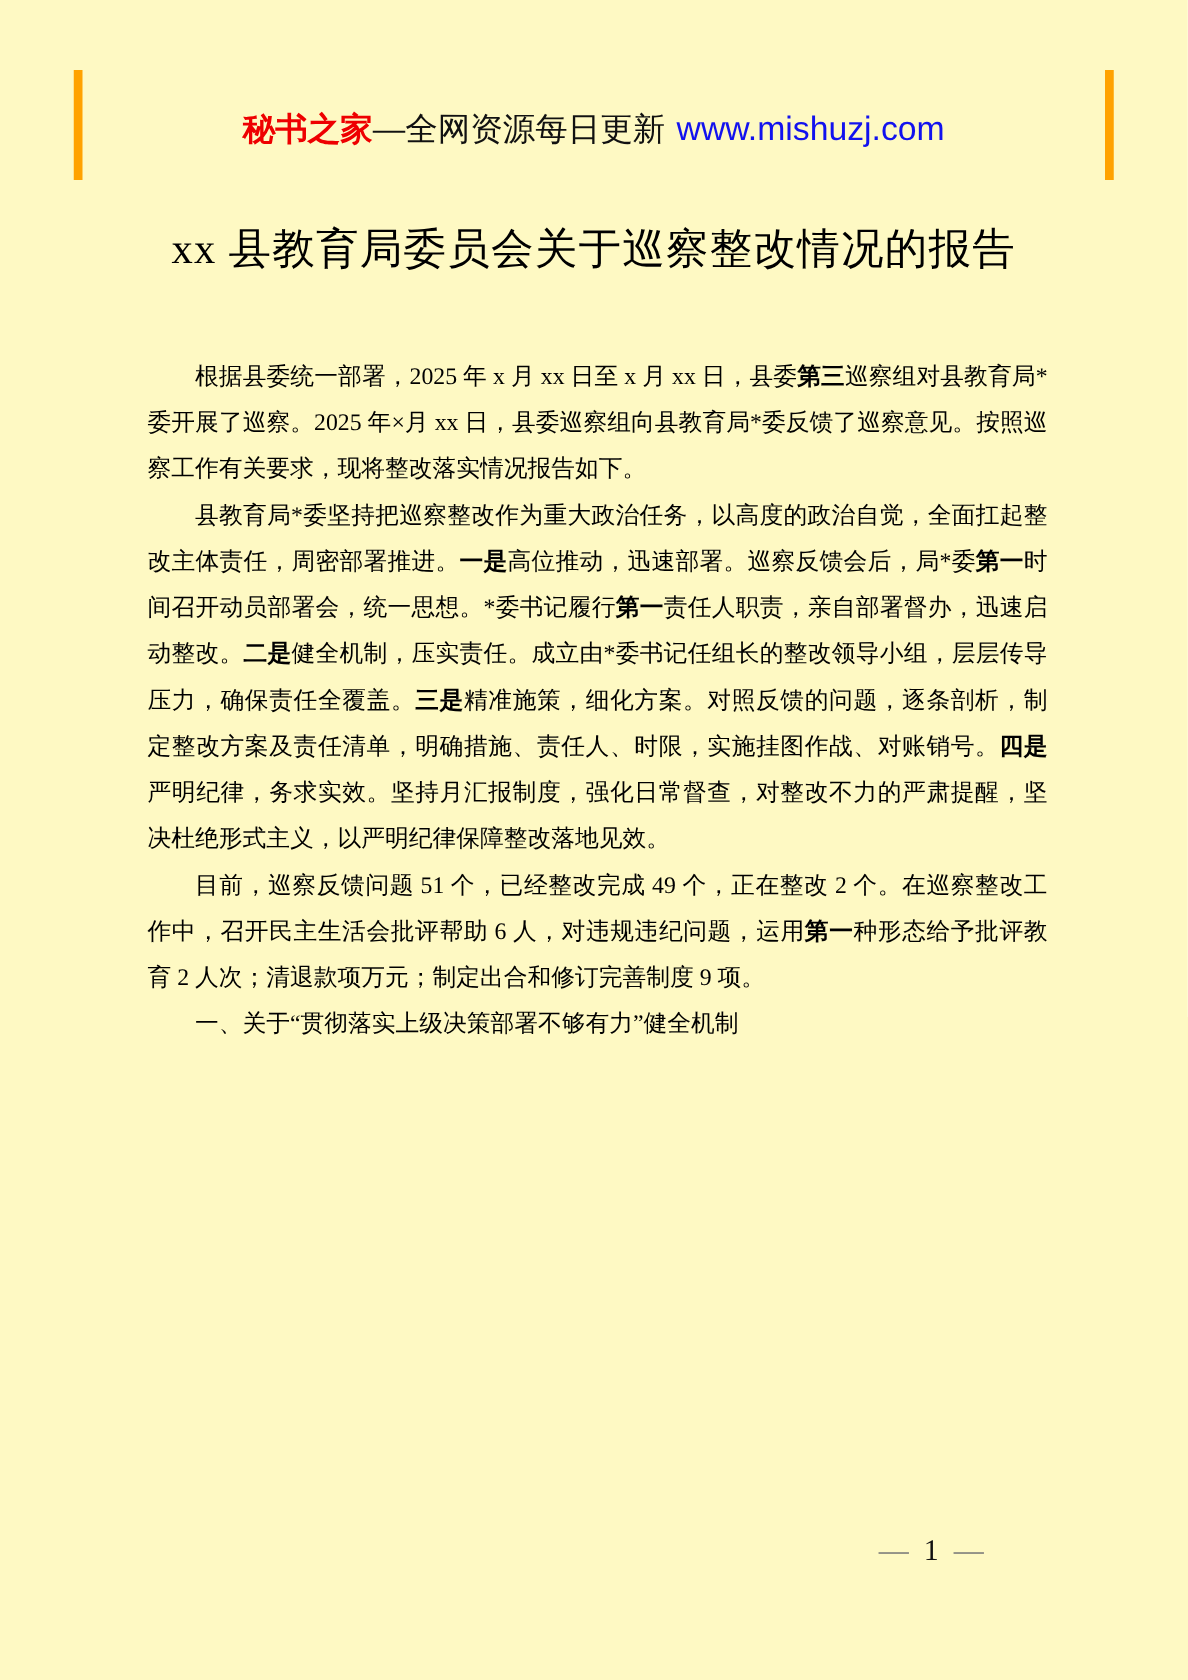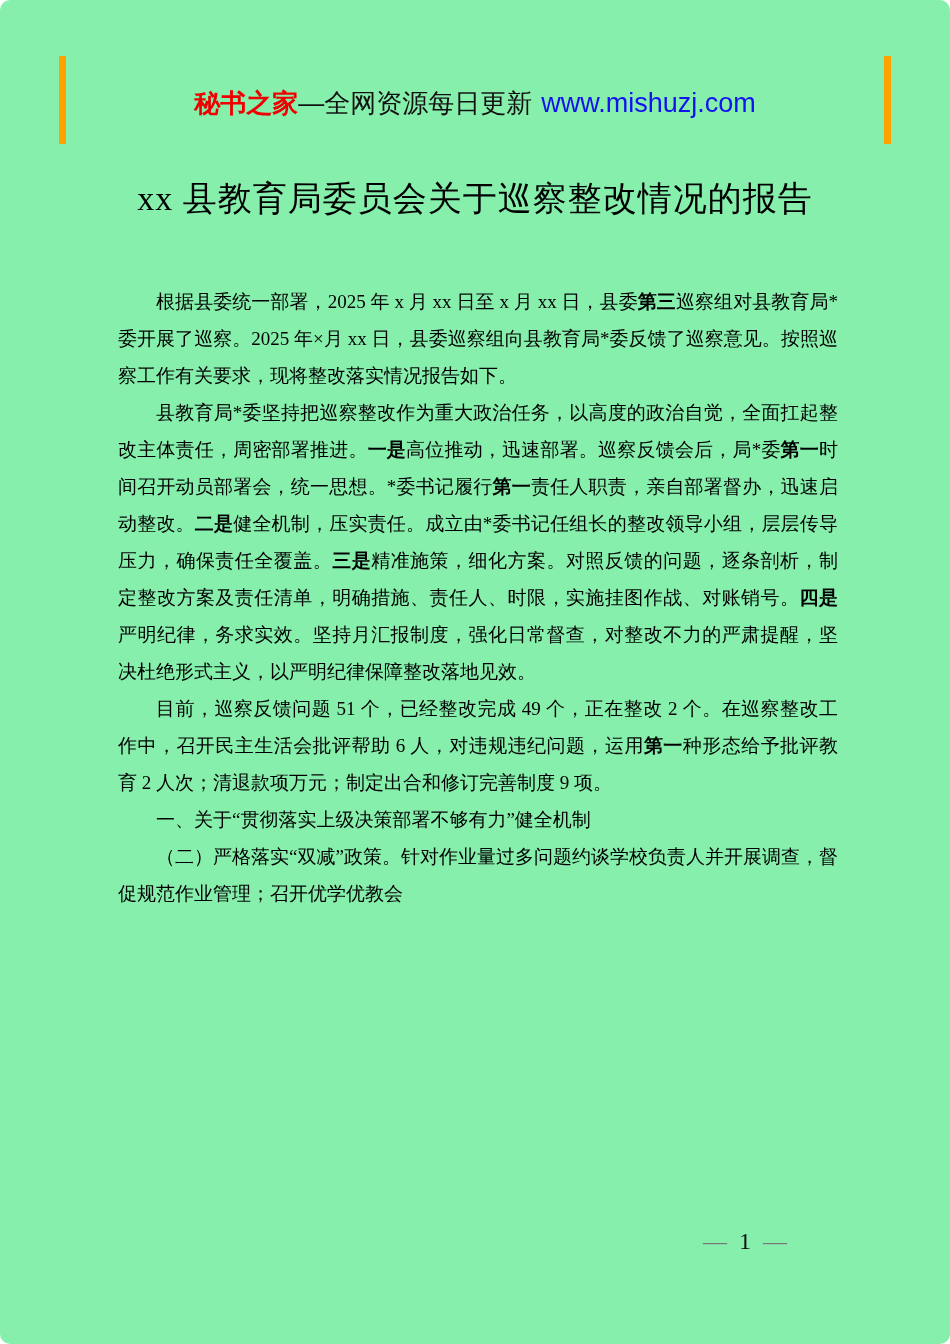--- a/index.html
+++ b/index.html
@@ -5,22 +5,21 @@
   html, body { margin: 0; padding: 0; }
   body {
     width: 950px; height: 1344px;
     background: #ffffff;
     font-family: "Liberation Serif", "DejaVu Serif", serif;
     overflow: hidden;
   }
   .page {
     position: relative;
     width: 950px; height: 1344px;
-    background: #86efac;
-    border-radius: 10px;
+    background: #fef9c3;
   }
   .deco-bar {
     position: absolute;
     top: 56px;
     width: 7px; height: 88px;
   }
   .deco-bar.left  { left: 59px; }
   .deco-bar.right { left: 884px; }
 
   .site-header {
@@ -88,20 +87,19 @@
     <span class="site-name" style="color: rgb(238, 0, 0);">秘书之家</span><span class="site-sep">—</span><span class="site-tagline">全网资源每日更新</span><span class="site-url" style="color: rgb(18, 18, 238);">www.mishuzj.com</span>
   </div>
 
   <h1 class="doc-title">xx 县教育局委员会关于巡察整改情况的报告</h1>
 
   <div class="doc-body" id="doc-body">
       <p><span>根据县委统一部署，2025 年 x 月 xx 日至 x 月 xx 日，县委</span><span class="bold">第三</span><span>巡察组对县教育局*委开展了巡察。2025 年×月 xx 日，县委巡察组向县教育局*委反馈了巡察意见。按照巡察工作有关要求，现将整改落实情况报告如下。</span></p>
       <p><span>县教育局*委坚持把巡察整改作为重大政治任务，以高度的政治自觉，全面扛起整改主体责任，周密部署推进。</span><span class="bold">一是</span><span>高位推动，迅速部署。巡察反馈会后，局*委</span><span class="bold">第一</span><span>时间召开动员部署会，统一思想。*委书记履行</span><span class="bold">第一</span><span>责任人职责，亲自部署督办，迅速启动整改。</span><span class="bold">二是</span><span>健全机制，压实责任。成立由*委书记任组长的整改领导小组，层层传导压力，确保责任全覆盖。</span><span class="bold">三是</span><span>精准施策，细化方案。对照反馈的问题，逐条剖析，制定整改方案及责任清单，明确措施、责任人、时限，实施挂图作战、对账销号。</span><span class="bold">四是</span><span>严明纪律，务求实效。坚持月汇报制度，强化日常督查，对整改不力的严肃提醒，坚决杜绝形式主义，以严明纪律保障整改落地见效。</span></p>
       <p><span>目前，巡察反馈问题 51 个，已经整改完成 49 个，正在整改 2 个。在巡察整改工作中，召开民主生活会批评帮助 6 人，对违规违纪问题，运用</span><span class="bold">第一</span><span>种形态给予批评教育 2 人次；清退款项万元；制定出合和修订完善制度 9 项。</span></p>
       <p><span>一、关于“贯彻落实上级决策部署不够有力”健全机制</span></p>
-      <p><span>（二）严格落实“双减”政策。针对作业量过多问题约谈学校负责人并开展调查，督促规范作业管理；召开优学优教会</span></p>
     </div>
 
   <div class="page-number">
     <span>—</span><span class="pn-num">1</span><span>—</span>
   </div>
 
 </div>
 
 </body></html>

